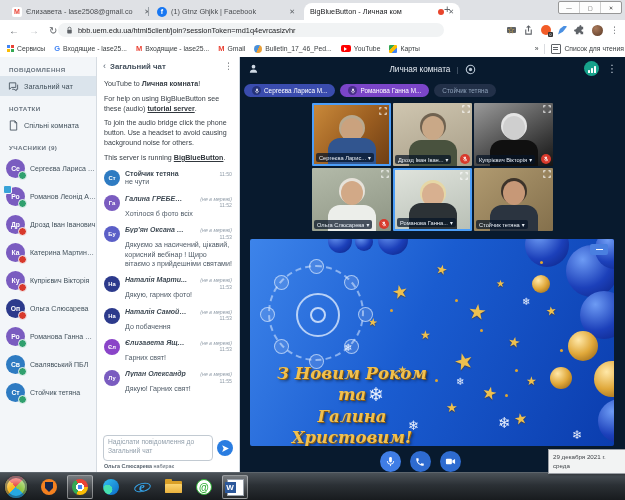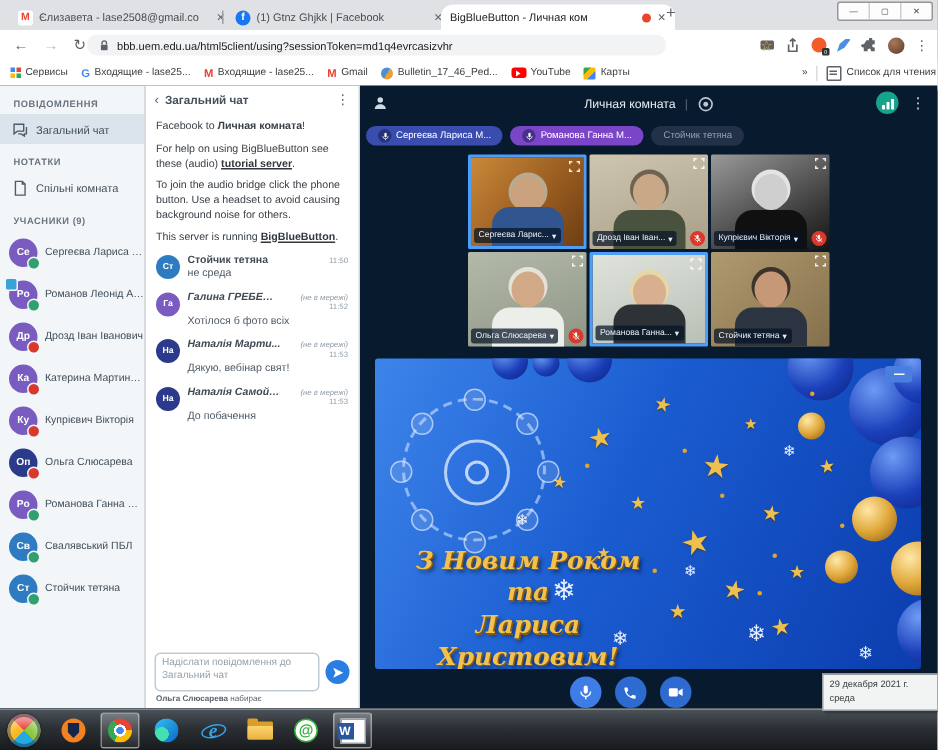--- a/index.html
+++ b/index.html
@@ -243,21 +243,21 @@
     <span class="fav gmail">M</span>
     <span class="ttl">Єлизавета - lase2508@gmail.co</span>
     <span class="x">✕</span>
   </div>
   <div class="tdiv" style="left:148px"></div>
   <div class="tab" style="left:151px;width:138px">
     <span class="fav fb">f</span>
     <span class="ttl">(1) Gtnz Ghjkk | Facebook</span>
     <span class="x">✕</span>
   </div>
-  <div class="tab active" style="left:294px;width:144px">
+  <div class="tab active" style="left:304px;width:144px">
     <span class="fav bbb">b</span>
     <span class="ttl">BigBlueButton - Личная ком</span>
     <span class="recdot"></span>
     <span class="x">✕</span>
   </div>
   <span class="newtab">+</span>
   <div class="winctrl">
     <span>—</span>
     <span>▢</span>
     <span>✕</span>
@@ -265,21 +265,21 @@
 </div>
 
 <div class="toolbar">
   <span class="navg">←</span>
   <span class="navg dim" style="margin-left:10px">→</span>
   <span class="navg" style="margin-left:10px">↻</span>
   <div class="addr">
     <svg class="ic" width="9" height="9">
         <use href="#i-lock"></use>
       </svg>
-    <span>bbb.uem.edu.ua/html5client/using?sessionToken=md1q4evrcasizvhr</span>
+    <span>bbb.uem.edu.ua/html5client/join?sessionToken=md1q4evrcasizvhr</span>
   </div>
   <div class="rt-icons">
     <span class="media-ic"></span>
     <svg class="ic" width="11" height="11">
         <use href="#i-share"></use>
       </svg>
     <span class="star">☆</span>
     <span class="ext-orange">
         <i>0</i>
       </span>
@@ -417,57 +417,81 @@
   </div>
 
   <div class="chat">
     <div class="chat-h">
       <span class="bk">‹</span>
       <span class="t">Загальний чат</span>
       <span class="kebab">⋮</span>
     </div>
     <div class="chat-scroll">
       <div class="welcome">
-        <p><span>Facebook to </span><span class="b">Личная комната</span><span>!</span></p>
+        <p><span>YouTube to </span><span class="b">Личная комната</span><span>!</span></p>
         <p><span>For help on using BigBlueButton see these (audio) </span><span class="lnk">tutorial server</span><span>.</span></p>
         <p>To join the audio bridge click the phone button. Use a headset to avoid causing background noise for others.</p>
         <p><span>This server is running </span><span class="lnk">BigBlueButton</span><span>.</span></p>
       </div>
 
       <div class="msg">
         <span class="mav" style="background: rgb(46, 123, 194);">Ст</span>
         <div class="mhead">
             <span class="mname">Стойчик тетяна</span>
             <span class="mtime">11:50</span>
           </div>
-        <div class="mtext">не среда</div>
+        <div class="mtext">не чути</div>
       </div>
       <div class="msg">
         <span class="mav" style="background: rgb(122, 92, 192);">Га</span>
         <div class="mhead">
             <span class="mname off">Галина ГРЕБЕНЬ...</span>
             <span class="mmeta"><span class="offl">(не в мережі)</span> <span>11:52</span></span>
           </div>
         <div class="mtext">Хотілося б фото всіх</div>
       </div>
       <div class="msg">
+        <span class="mav" style="background: rgb(91, 95, 199);">Бу</span>
+        <div class="mhead">
+            <span class="mname off">Бур'ян Оксана Мих...</span>
+            <span class="mmeta"><span class="offl">(не в мережі)</span> <span>11:53</span></span>
+          </div>
+        <div class="mtext">Дякуємо за насичений, цікавий, корисний вебінар ! Щиро вітаємо з прийдешніми святами!</div>
+      </div>
+      <div class="msg">
         <span class="mav" style="background: rgb(44, 58, 140);">На</span>
         <div class="mhead">
             <span class="mname off">Наталія Марти...</span>
             <span class="mmeta"><span class="offl">(не в мережі)</span> <span>11:53</span></span>
           </div>
-        <div class="mtext">Дякую, вебінар свят!</div>
+        <div class="mtext">Дякую, гарних фото!</div>
       </div>
       <div class="msg">
         <span class="mav" style="background: rgb(44, 58, 140);">На</span>
         <div class="mhead">
             <span class="mname off">Наталія Самойл...</span>
             <span class="mmeta"><span class="offl">(не в мережі)</span> <span>11:53</span></span>
           </div>
         <div class="mtext">До побачення</div>
+      </div>
+      <div class="msg">
+        <span class="mav" style="background: rgb(138, 68, 200);">Єл</span>
+        <div class="mhead">
+            <span class="mname off">Єлизавета Ящен...</span>
+            <span class="mmeta"><span class="offl">(не в мережі)</span> <span>11:53</span></span>
+          </div>
+        <div class="mtext">Гарних свят!</div>
+      </div>
+      <div class="msg">
+        <span class="mav" style="background: rgb(122, 92, 192);">Лу</span>
+        <div class="mhead">
+            <span class="mname off">Лупан Олександр</span>
+            <span class="mmeta"><span class="offl">(не в мережі)</span> <span>11:55</span></span>
+          </div>
+        <div class="mtext">Дякую! Гарних свят!</div>
       </div>
     </div>
     <div class="chat-bottom">
       <div class="inrow">
         <div class="inputbox">Надіслати повідомлення до Загальний чат</div>
         <span class="sendbtn">
             <svg class="ic" width="9" height="9" style="color:#fff">
               <use href="#i-send"></use>
             </svg>
           </span>
@@ -661,21 +685,21 @@
         <span class="nd" style="left:76px;top:10px"></span>
         <span class="nd" style="left:90px;top:42px"></span>
         <span class="nd" style="left:76px;top:74px"></span>
         <span class="nd" style="left:41px;top:89px"></span>
         <span class="nd" style="left:6px;top:74px"></span>
         <span class="nd" style="left:-8px;top:42px"></span>
         <span class="nd" style="left:6px;top:10px"></span>
       </div>
       <div class="greet">
         <div>З Новим Роком та</div>
-        <div>Лариса Христовим!</div>
+        <div>Галина Христовим!</div>
       </div>
       <span class="slide-btn">
           <i></i>
         </span>
     </div>
 
     <div class="actions">
       <span class="act lit">
           <svg class="ic" width="11" height="11" style="color:#fff">
             <use href="#i-mic"></use>

